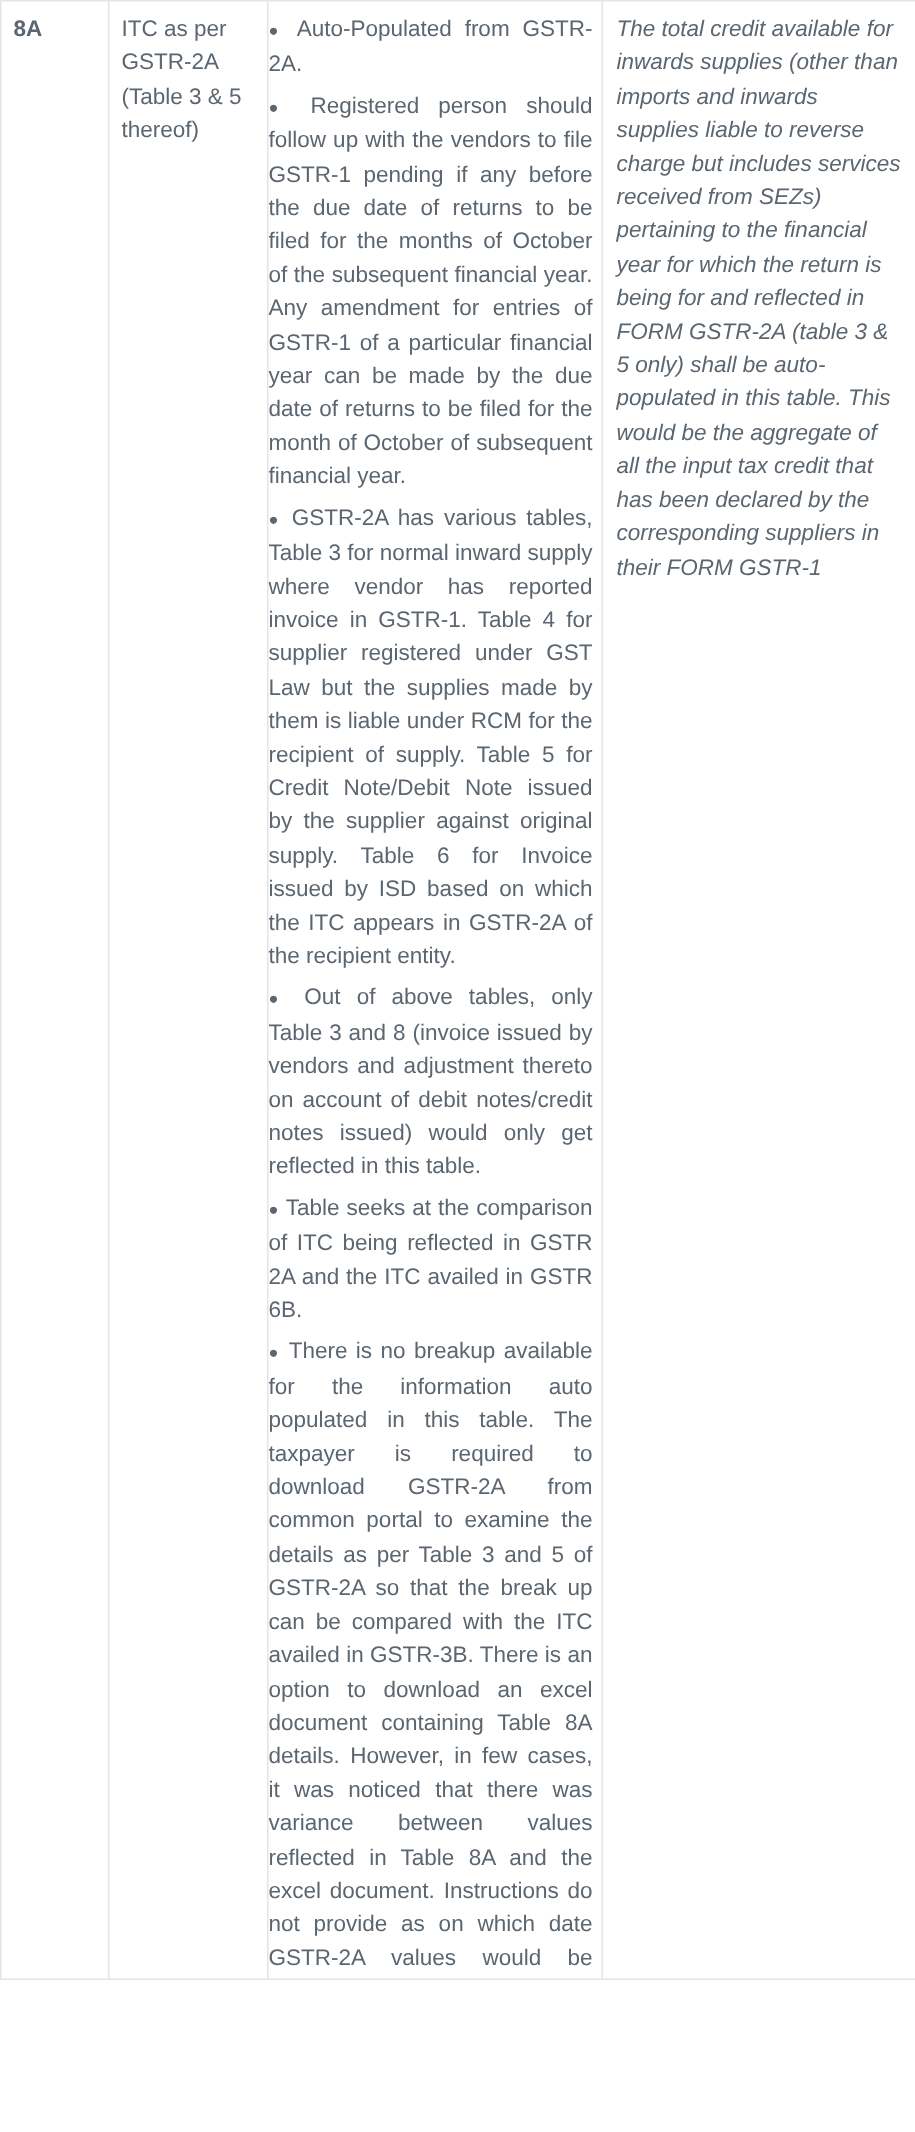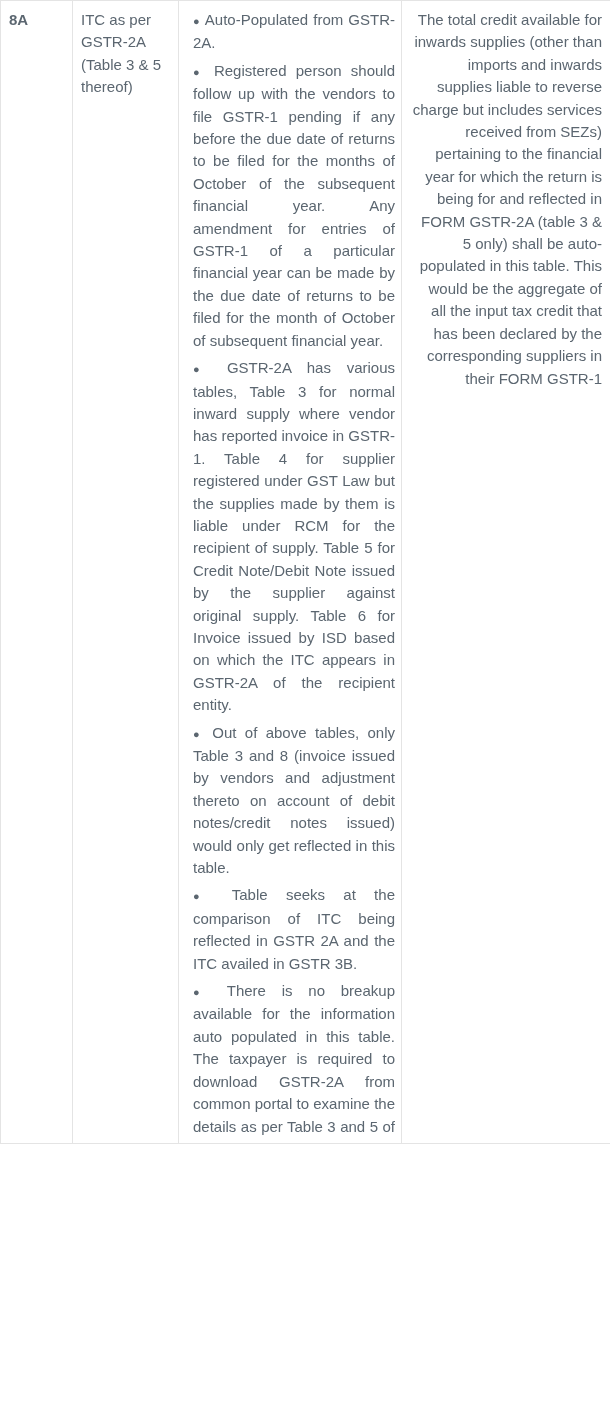--- a/index.html
+++ b/index.html
@@ -12,47 +12,47 @@
     height: 1421px;
     font-family: "Liberation Sans", sans-serif;
     color: #5b6670;
     font-size: 15px;
     line-height: 22.4px;
   }
   .table-row {
     display: flex;
     align-items: stretch;
     box-sizing: border-box;
-    height: 1144px;
+    height: 1320px;
     border-top: 1px solid #e4e4e4;
     border-bottom: 1px solid #e4e4e4;
   }
   .cell {
     box-sizing: border-box;
     border-left: 1px solid #e4e4e4;
     overflow: hidden;
   }
   .c-id {
     width: 42px;
     padding: 8px 4px 0 8px;
     font-weight: bold;
   }
   .c-particulars {
     width: 106px;
     padding: 8px 7px 0 8px;
     margin-left: 30px;
   }
   .c-notes {
     width: 223px;
-    padding: 8px 6px 0 14px;
+    padding: 8px 6px 0 0;
   }
   .c-remarks {
     flex: 1;
     padding: 8px 8px 0 9px;
-    text-align: right;
+    font-style: italic;
   }
   .c-notes p {
     margin: 0 0 5px 0;
     text-align: justify;
   }
   .c-remarks p {
     margin: 0;
   }
   .dot {
     font-size: 11px;
@@ -83,21 +83,21 @@
     <p>
       <span class="dot">●</span>
       <span>GSTR-2A has various tables, Table 3 for normal inward supply where vendor has reported invoice in GSTR-1. Table 4 for supplier registered under GST Law but the supplies made by them is liable under RCM for the recipient of supply. Table 5 for Credit Note/Debit Note issued by the supplier against original supply. Table 6 for Invoice issued by ISD based on which the ITC appears in GSTR-2A of the recipient entity.</span>
     </p>
     <p>
       <span class="dot">●</span>
       <span>Out of above tables, only Table 3 and 8 (invoice issued by vendors and adjustment thereto on account of debit notes/credit notes issued) would only get reflected in this table.</span>
     </p>
     <p>
       <span class="dot">●</span>
-      <span>Table seeks at the comparison of ITC being reflected in GSTR 2A and the ITC availed in GSTR 3B.</span>
+      <span>Table seeks at the comparison of ITC being reflected in GSTR 2A and the ITC availed in GSTR 6B.</span>
     </p>
     <p>
       <span class="dot">●</span>
       <span>There is no breakup available for the information auto populated in this table. The taxpayer is required to download GSTR-2A from common portal to examine the details as per Table 3 and 5 of GSTR-2A so that the break up can be compared with the ITC availed in GSTR-3B. There is an option to download an excel document containing Table 8A details. However, in few cases, it was noticed that there was variance between values reflected in Table 8A and the excel document.  Instructions do not provide as on which date GSTR-2A values would be reflected in GSTR-9. In general, GSTR-2A as on 1</span>
     </p>
   </div>
 
   <div class="cell c-remarks">
     <p>The total credit available for inwards supplies (other than imports and inwards supplies liable to reverse charge but includes services received from SEZs) pertaining to the financial year for which the return is being for and reflected in FORM GSTR-2A (table 3 &amp; 5 only) shall be auto-populated in this table. This would be the aggregate of all the input tax credit that has been declared by the corresponding suppliers in their FORM GSTR-1</p>
   </div>

